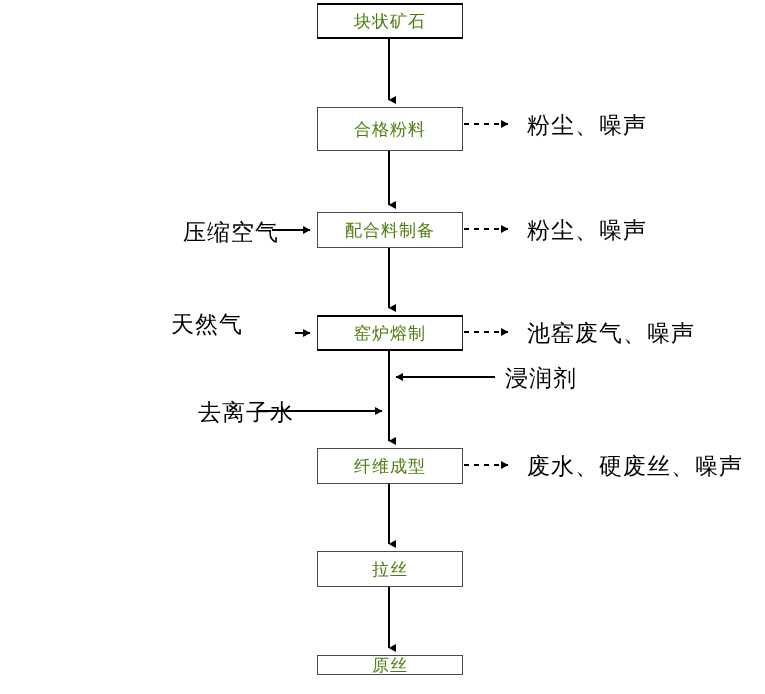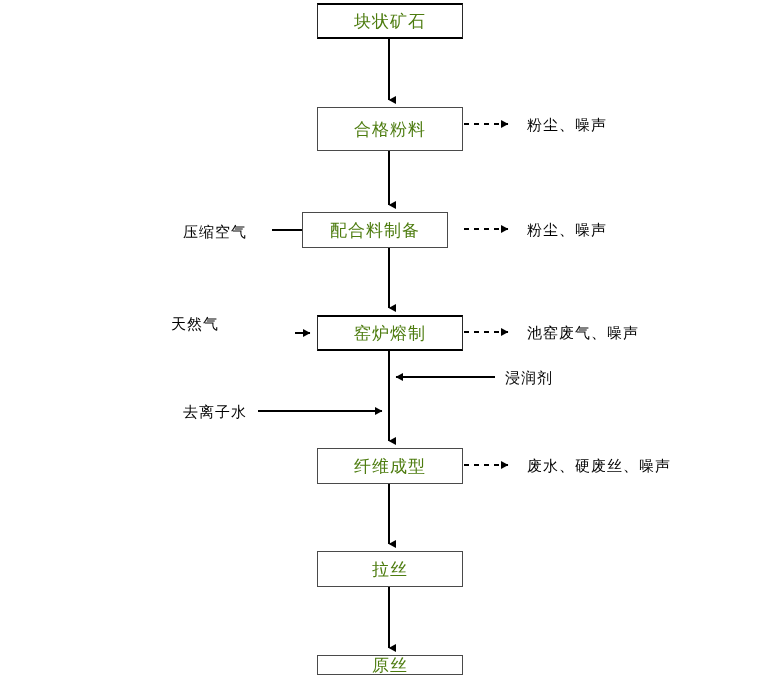--- a/index.html
+++ b/index.html
@@ -36,21 +36,21 @@
     border-bottom: 2px solid #000000;
     border-left: 1px solid #2a2a2a;
     border-right: 1px solid #2a2a2a;
   }
   .node-label {
     white-space: nowrap;
   }
   .side-label {
     position: absolute;
     color: #000000;
-    font-size: 15px;
+    font-size: 23px;
     letter-spacing: 1px;
     line-height: 22px;
     white-space: nowrap;
   }
   .side-label.two-line {
     text-align: center;
     line-height: 24px;
   }
   svg.wires {
     position: absolute;
@@ -104,21 +104,21 @@
   </svg>
 
   <div class="node strong" style="left:317px; top:3px; width:146px; height:36px;">
     <span class="node-label">块状矿石</span>
   </div>
 
   <div class="node" style="left:317px; top:107px; width:146px; height:44px;">
     <span class="node-label">合格粉料</span>
   </div>
 
-  <div class="node" style="left:302px; top:212px; width:146px; height:36px;">
+  <div class="node" style="left:317px; top:212px; width:146px; height:36px;">
     <span class="node-label">配合料制备</span>
   </div>
 
   <div class="node strong" style="left:317px; top:315px; width:146px; height:36px;">
     <span class="node-label">窑炉熔制</span>
   </div>
 
   <div class="node" style="left:317px; top:448px; width:146px; height:36px;">
     <span class="node-label">纤维成型</span>
   </div>
@@ -130,21 +130,21 @@
   <div class="node" style="left:317px; top:655px; width:146px; height:20px;">
     <span class="node-label">原丝</span>
   </div>
 
   <div class="side-label" style="left:183px; top:221px;">压缩空气</div>
 
   <div class="side-label two-line" style="left:171px; top:312px;">
     <div>天然气</div>
   </div>
 
-  <div class="side-label" style="left:183px; top:401px;">去离子水</div>
+  <div class="side-label" style="left:198px; top:401px;">去离子水</div>
 
   <div class="side-label" style="left:505px; top:367px;">浸润剂</div>
 
   <div class="side-label" style="left:527px; top:114px;">粉尘、噪声</div>
 
   <div class="side-label" style="left:527px; top:219px;">粉尘、噪声</div>
 
   <div class="side-label" style="left:527px; top:455px;">废水、硬废丝、噪声</div>
 
   <div class="side-label" style="left:527px; top:322px;">池窑废气、噪声</div>

